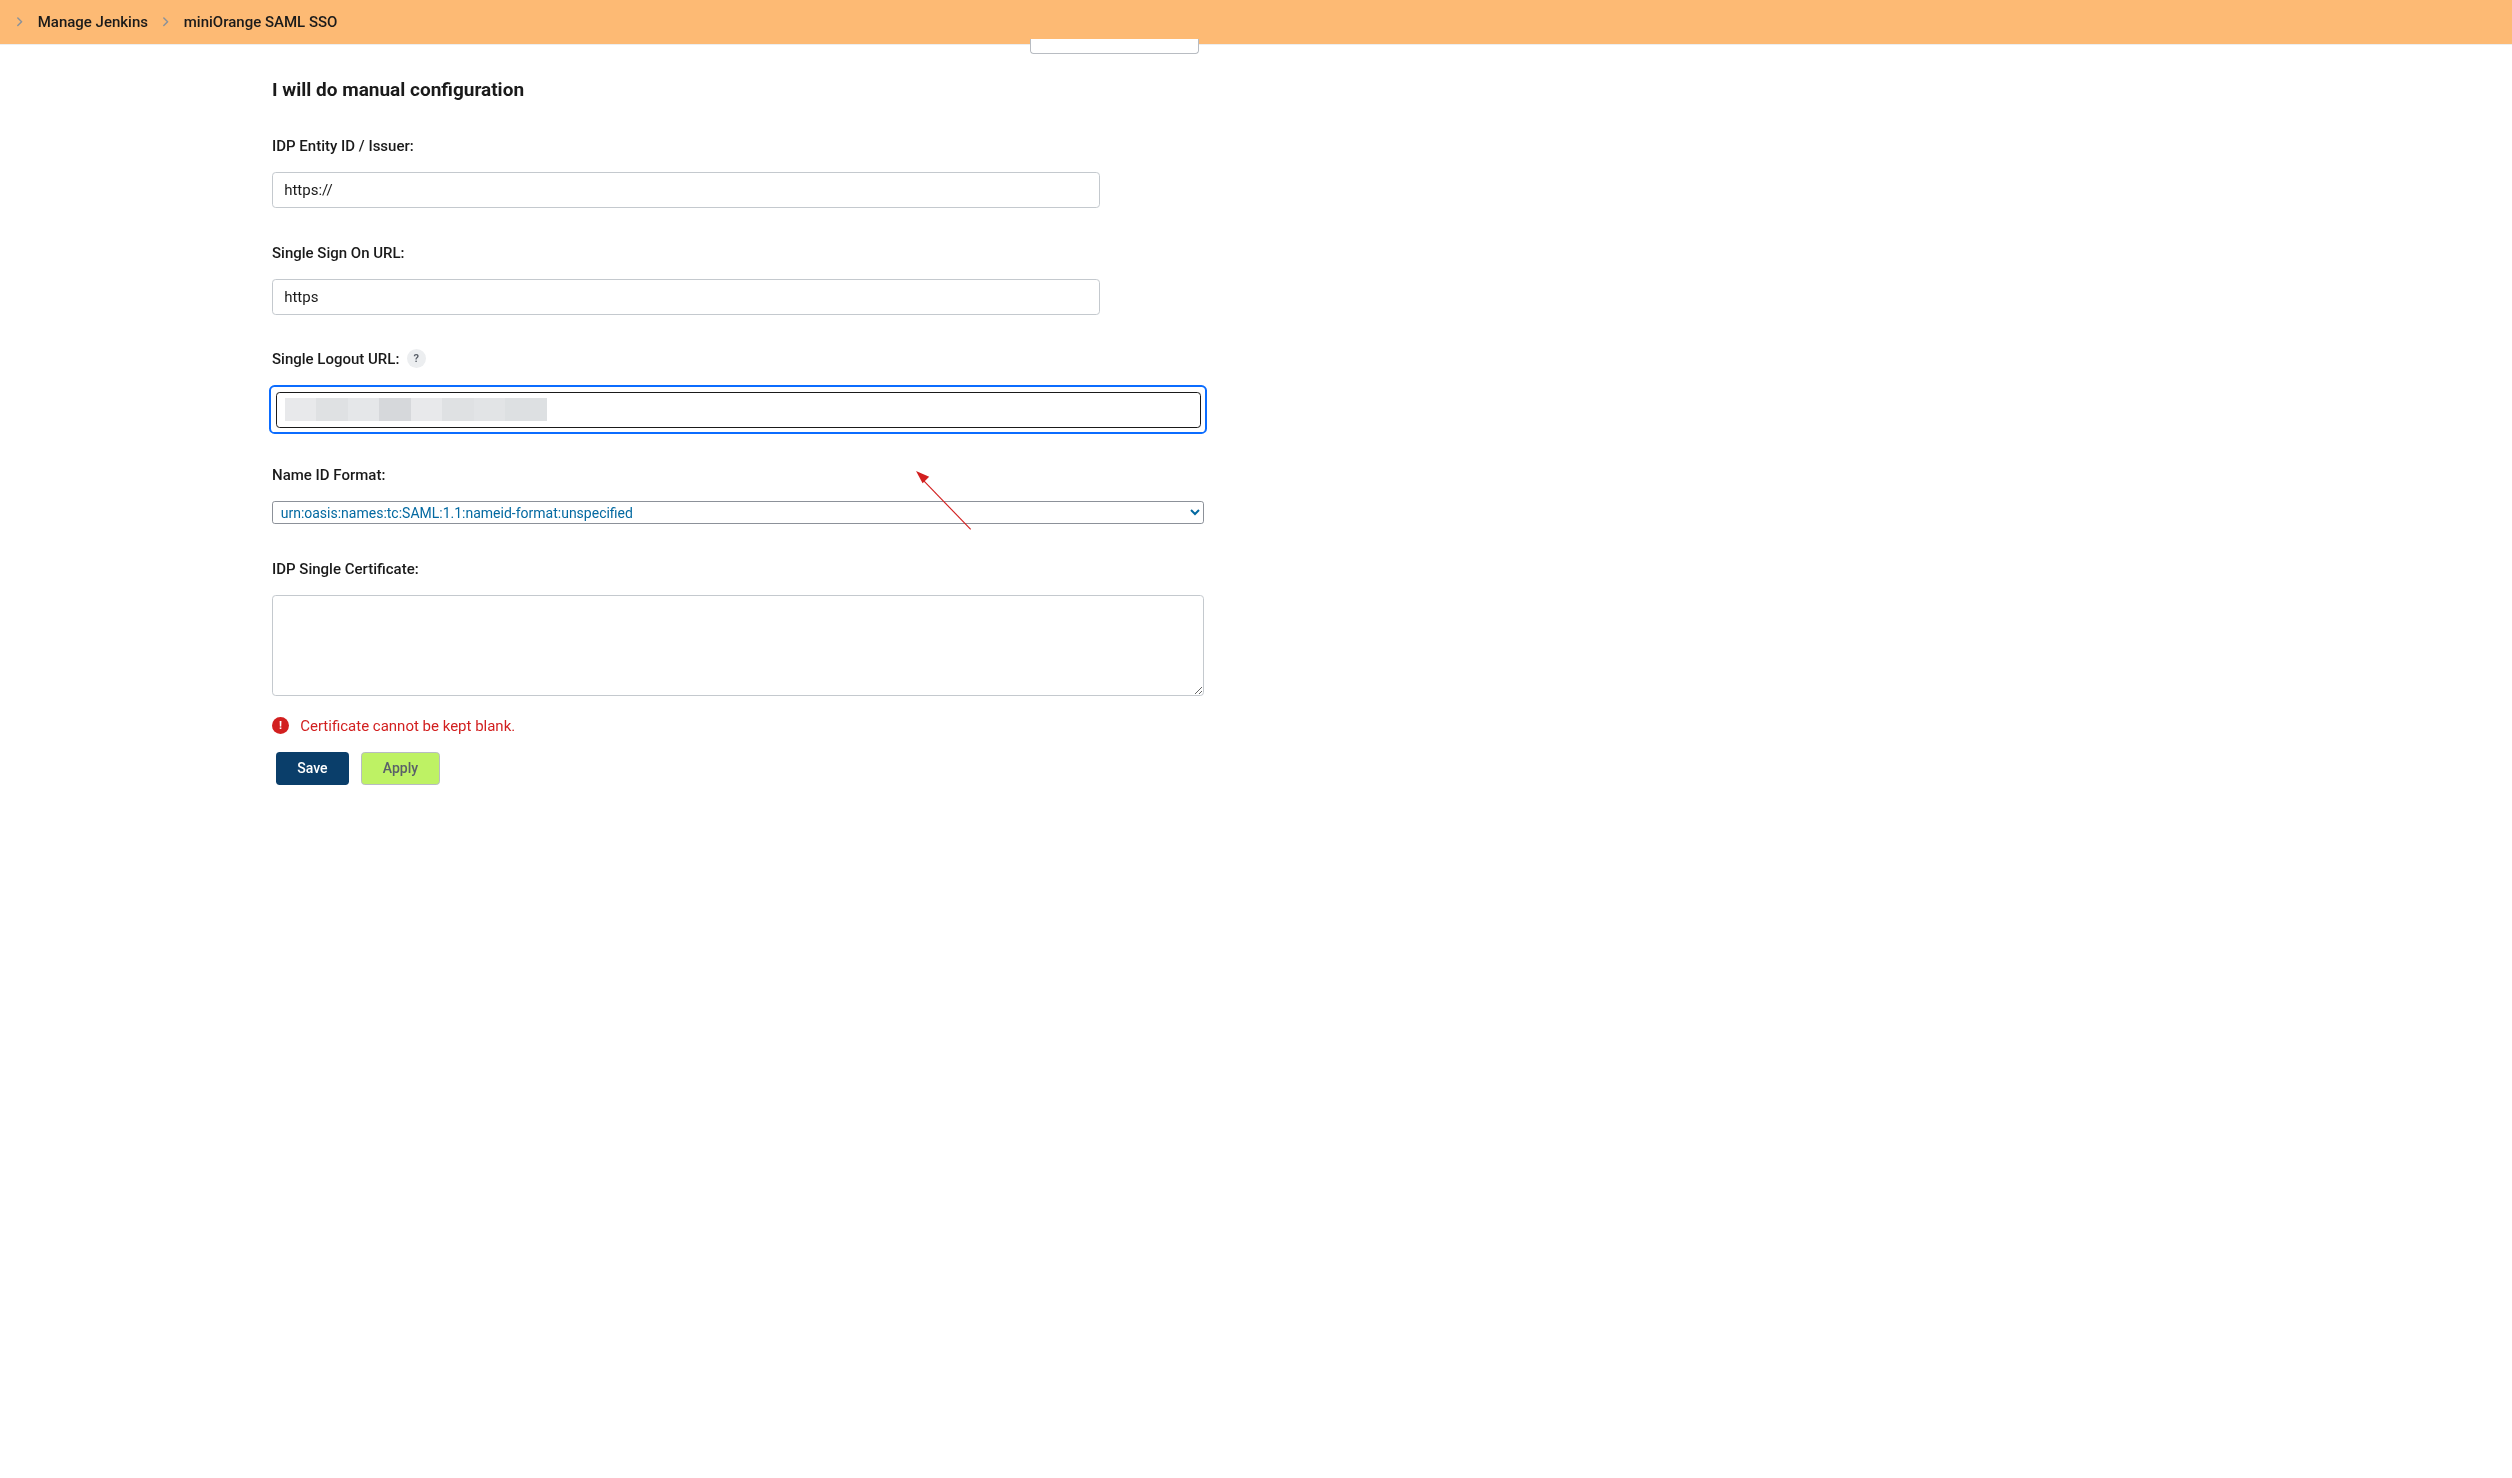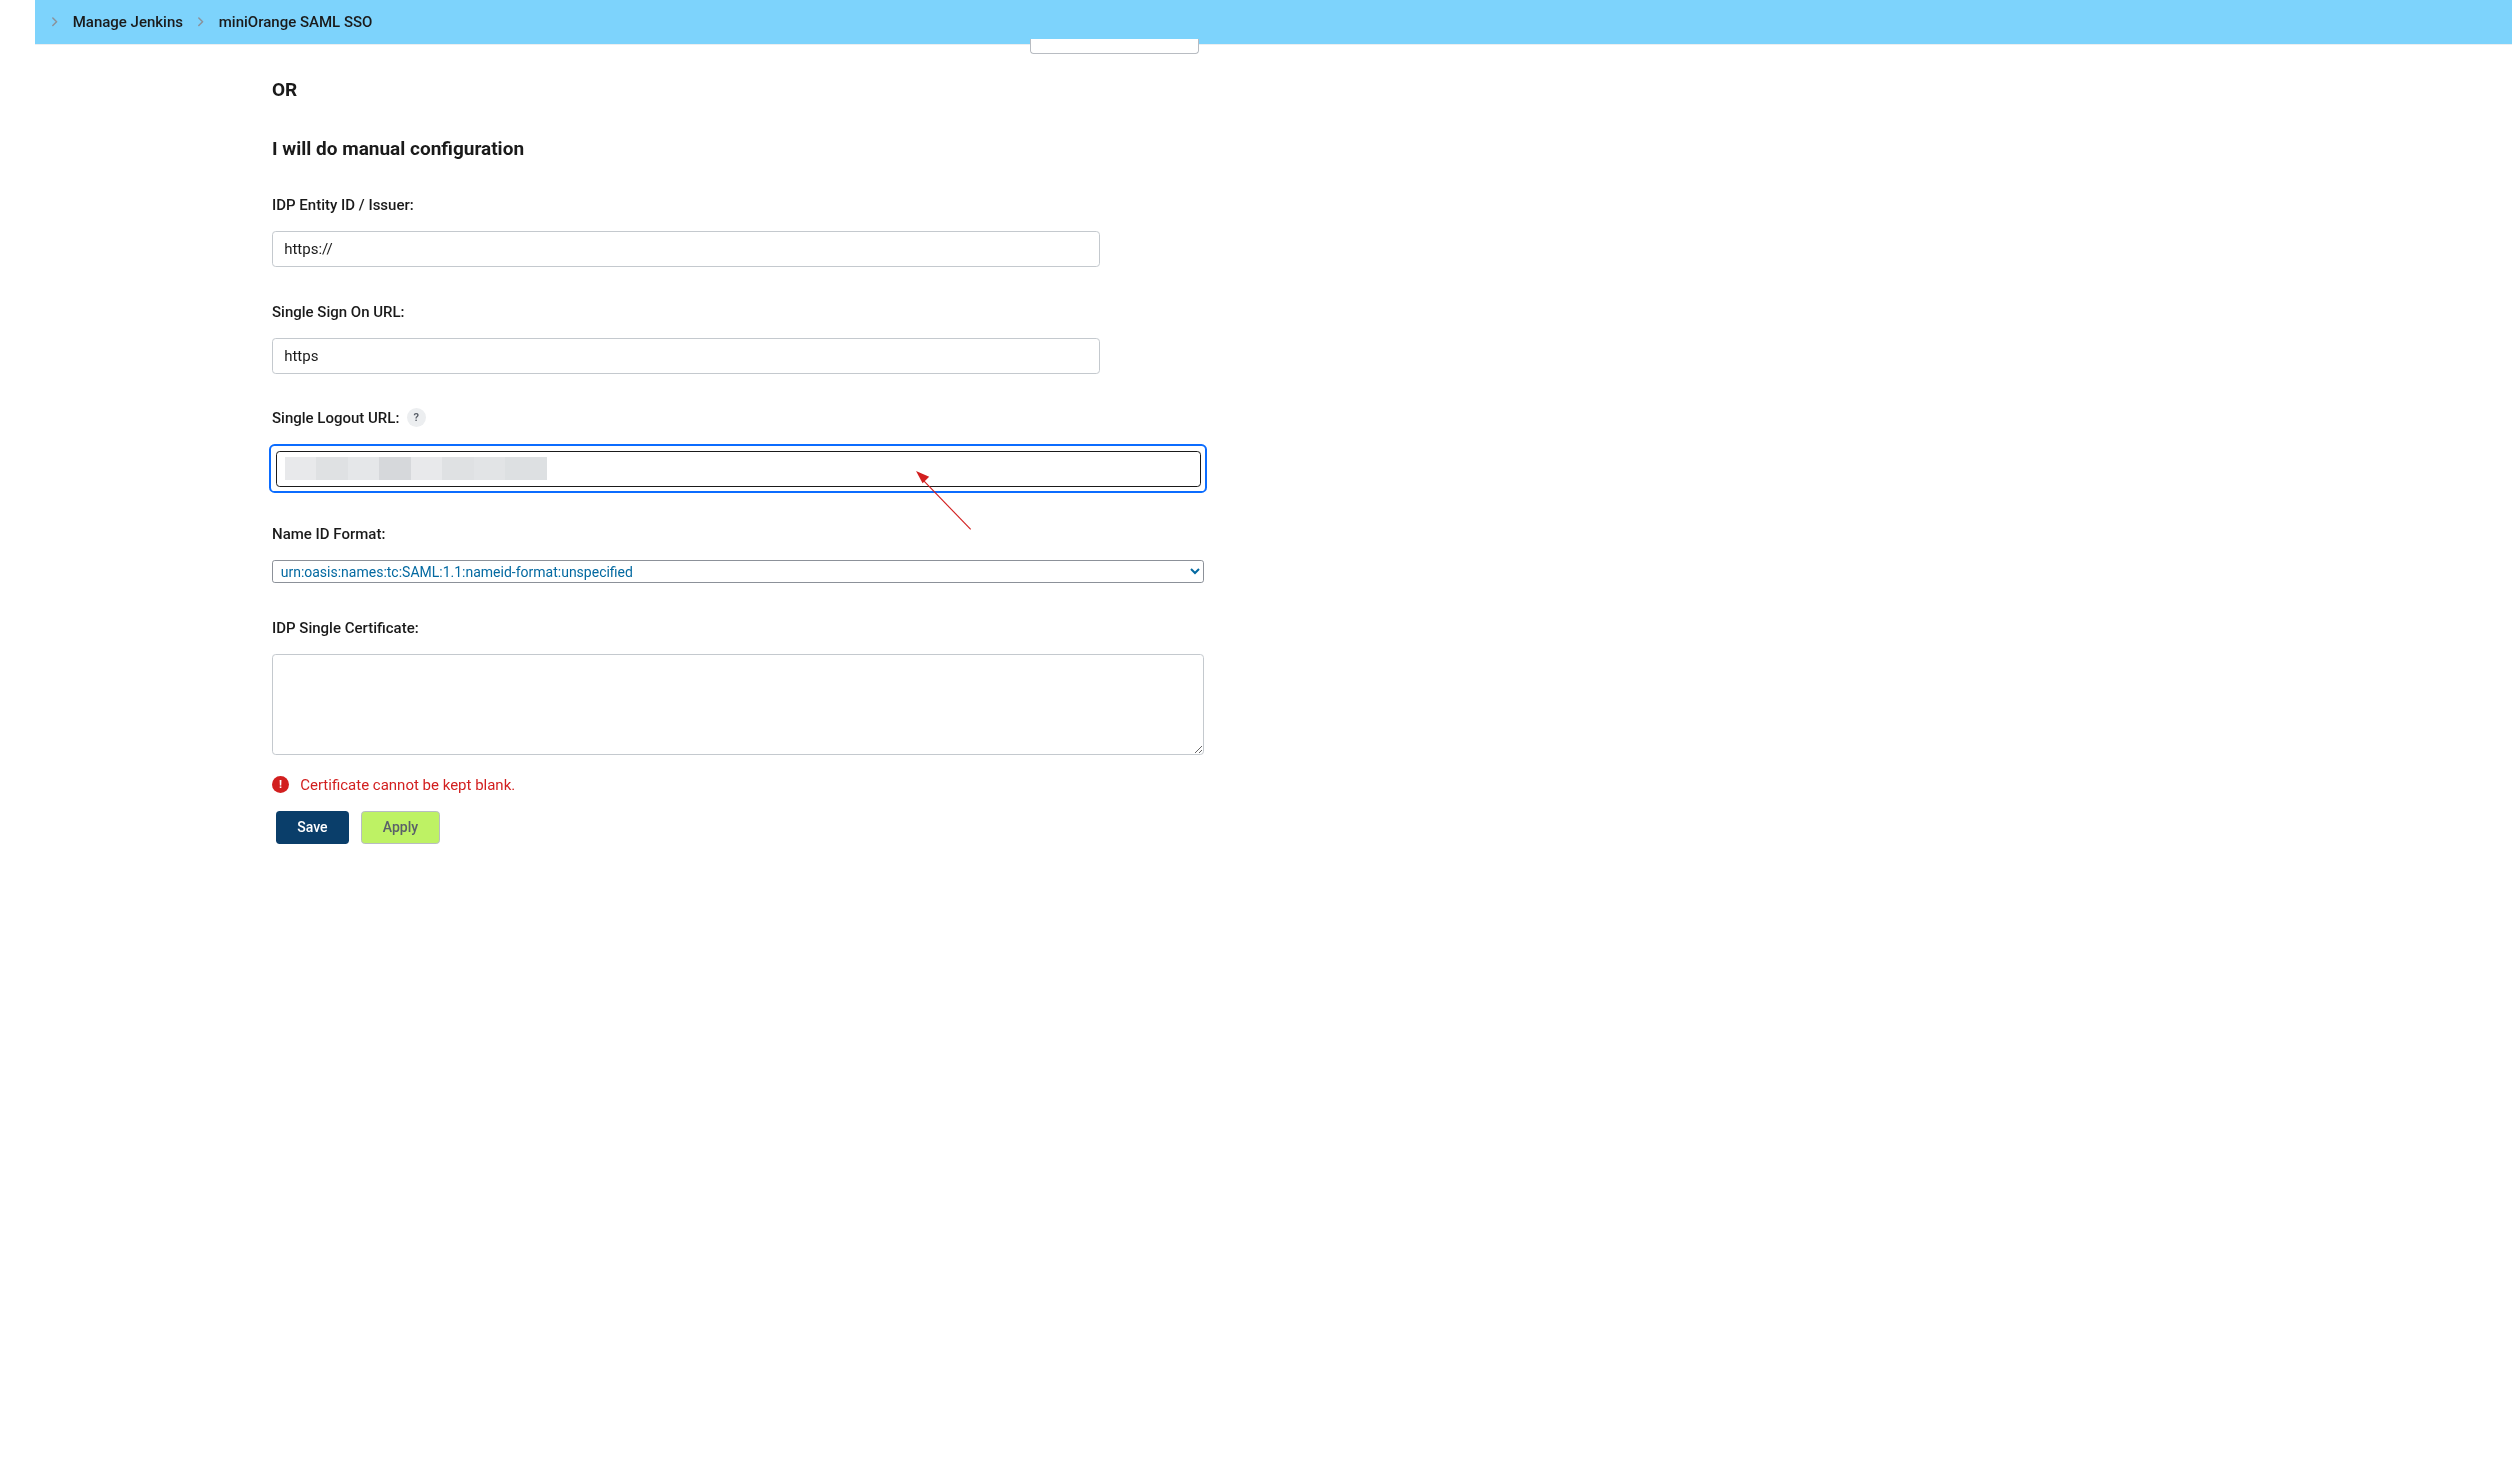--- a/index.html
+++ b/index.html
@@ -3,27 +3,26 @@
   <meta charset="utf-8">
   <style>
     * { box-sizing: border-box; margin: 0; padding: 0; }
     body {
       font-family: -apple-system, BlinkMacSystemFont, "Segoe UI", Roboto, Helvetica, Arial, sans-serif;
       background: #ffffff;
       color: #1a1a1a;
       font-size: 15px;
     }
     .breadcrumb-bar {
-      background: #7dd3fc;
+      background: #fdba74;
       height: 45px;
       display: flex;
       align-items: center;
       padding: 0 9.4px;
       border-bottom: 0.9px solid #eceef0;
-      margin-left: 35px;
     }
     .breadcrumb-chevron {
       color: #8b929a;
       width: 17px;
       height: 17px;
       display: inline-flex;
       align-items: center;
       justify-content: center;
       margin: 0 1.9px;
     }
@@ -214,21 +213,20 @@
     <svg width="9.4" height="9.4" viewBox="0 0 10 10">
         <path d="M3 1 L7 5 L3 9" fill="none" stroke="#8b929a" stroke-width="1.6" stroke-linecap="round" stroke-linejoin="round"></path>
       </svg>
   </span>
   <a class="breadcrumb-item">miniOrange SAML SSO</a>
 </div>
 
 <div class="main">
   <div class="top-button-wrap"></div>
 
-  <h3 class="section-or">OR</h3>
   <h3 class="section-title">I will do manual configuration</h3>
 
   <div class="field-label">IDP Entity ID / Issuer:</div>
   <input type="text" class="text-input" value="https://" style="">
 
   <div class="field-label">Single Sign On URL:</div>
   <input type="text" class="text-input sso" value="https" style="">
 
   <div class="field-label">
     <span>Single Logout URL:</span>

